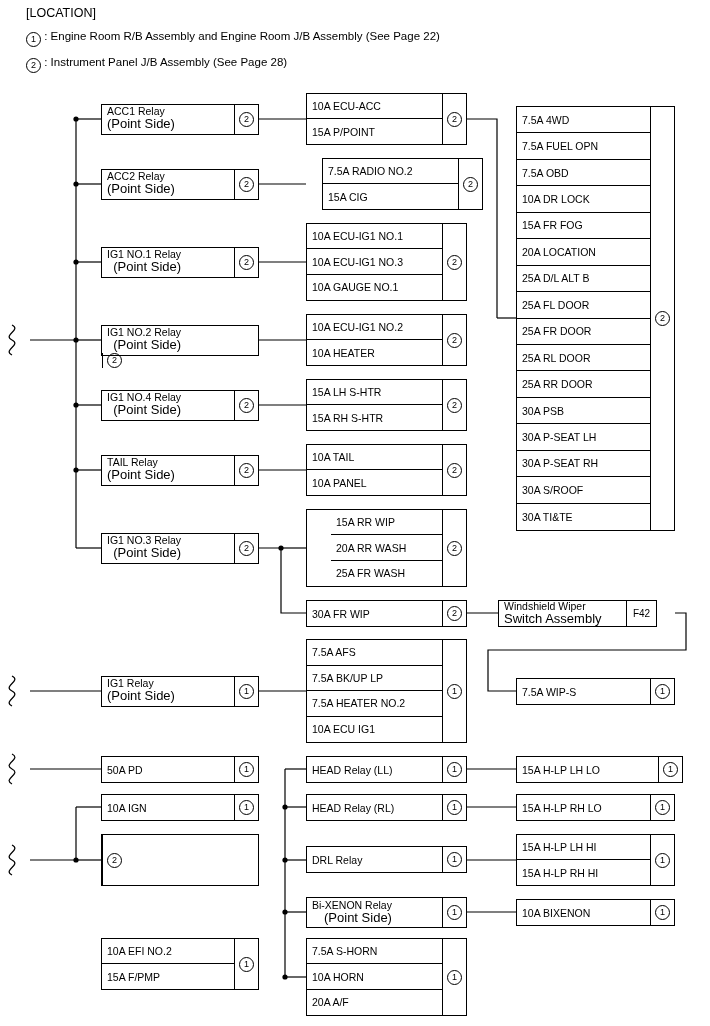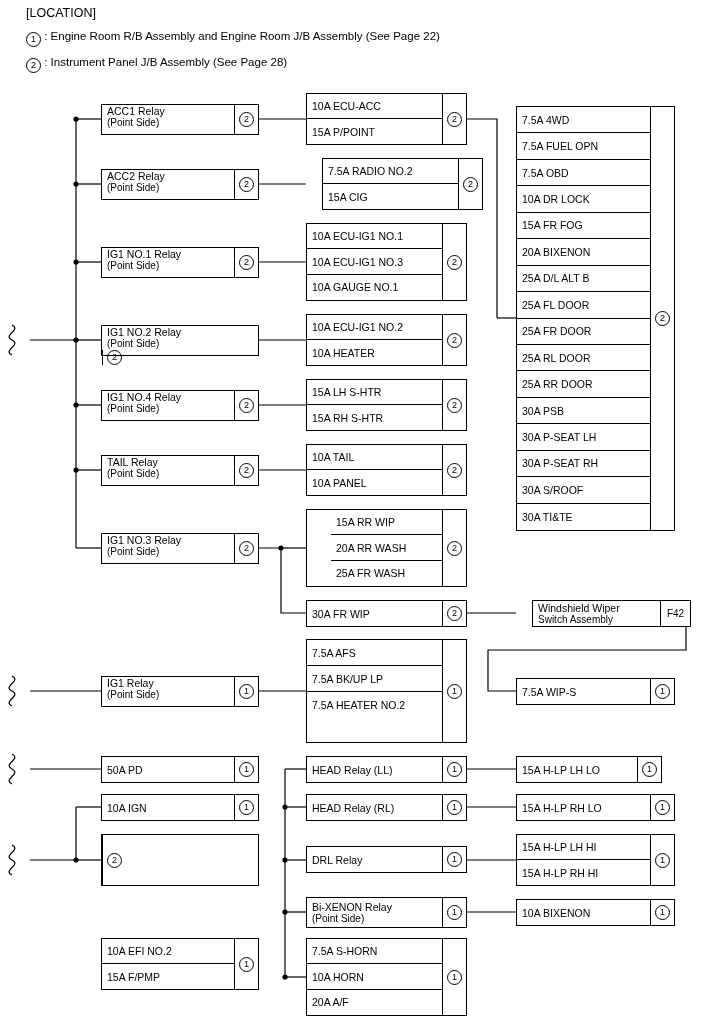--- a/index.html
+++ b/index.html
@@ -33,21 +33,21 @@
     border-bottom:1px solid #000;box-sizing:border-box;
     display:flex;align-items:center;padding-left:5px;
     font-size:10.5px;white-space:nowrap;
   }
   .row:last-child{border-bottom:none;}
   .tagcol{
     width:24px;border-left:1px solid #000;box-sizing:border-box;
     display:flex;align-items:center;justify-content:center;
   }
   .tagcol.wide{width:30px;font-size:10px;}
-  .sub{display:block;font-size:10px;line-height:1.15;}
+  .sub{display:block;font-size:13px;line-height:1.15;text-align:right;}
   .two-line{line-height:1.15;}
 </style>
 </head>
 <body>
 
 <div class="canvas">
 
   <div class="hdr" style="left:26px;top:6px;">[LOCATION]</div>
 
   <div class="legend" style="left:26px;top:30px;">
@@ -299,51 +299,52 @@
     <div class="tagcol">
         <span class="circnum">2</span>
       </div>
   </div>
 
   <div class="box thick" style="left:306px;top:639px;width:161px;height:104px;">
     <div class="rows">
       <div class="row" style="height:26px;">7.5A AFS</div>
       <div class="row" style="height:26px;">7.5A BK/UP LP</div>
       <div class="row" style="height:26px;">7.5A HEATER NO.2</div>
+      <div class="row" style="height:26px;">10A ECU IG1</div>
     </div>
     <div class="tagcol">
         <span class="circnum">1</span>
       </div>
   </div>
 
   <div class="box thick" style="left:516px;top:106px;width:159px;height:425px;">
     <div class="rows">
       <div class="row" style="height:26.5px;">7.5A 4WD</div>
       <div class="row" style="height:26.5px;">7.5A FUEL OPN</div>
       <div class="row" style="height:26.5px;">7.5A OBD</div>
       <div class="row" style="height:26.5px;">10A DR LOCK</div>
       <div class="row" style="height:26.5px;">15A FR FOG</div>
-      <div class="row" style="height:26.5px;">20A BIXENON</div>
+      <div class="row" style="height:26.5px;">20A LOCATION</div>
       <div class="row" style="height:26.5px;">25A D/L ALT B</div>
       <div class="row" style="height:26.5px;">25A FL DOOR</div>
       <div class="row" style="height:26.5px;">25A FR DOOR</div>
       <div class="row" style="height:26.5px;">25A RL DOOR</div>
       <div class="row" style="height:26.5px;">25A RR DOOR</div>
       <div class="row" style="height:26.5px;">30A PSB</div>
       <div class="row" style="height:26.5px;">30A P-SEAT LH</div>
       <div class="row" style="height:26.5px;">30A P-SEAT RH</div>
       <div class="row" style="height:26.5px;">30A S/ROOF</div>
       <div class="row" style="height:26.5px;">30A TI&amp;TE</div>
     </div>
     <div class="tagcol">
         <span class="circnum">2</span>
       </div>
   </div>
 
-  <div class="box thick" style="left:532px;top:600px;width:159px;height:27px;">
+  <div class="box thick" style="left:498px;top:600px;width:159px;height:27px;">
     <div class="rows">
         <div class="row two-line" style="height:25px;">
       <span><span>Windshield Wiper</span><span class="sub">Switch Assembly</span></span>
     </div>
       </div>
     <div class="tagcol wide">F42</div>
   </div>
 
   <div class="box thick" style="left:516px;top:678px;width:159px;height:27px;">
     <div class="rows">
@@ -430,21 +431,21 @@
     <div class="rows">
       <div class="row" style="height:26px;">7.5A S-HORN</div>
       <div class="row" style="height:26px;">10A HORN</div>
       <div class="row" style="height:26px;">20A A/F</div>
     </div>
     <div class="tagcol">
         <span class="circnum">1</span>
       </div>
   </div>
 
-  <div class="box thick" style="left:516px;top:756px;width:146px;height:27px;">
+  <div class="box thick" style="left:516px;top:756px;width:167px;height:27px;">
     <div class="rows">
         <div class="row" style="height:25px;">15A H-LP LH LO</div>
       </div>
     <div class="tagcol">
         <span class="circnum">1</span>
       </div>
   </div>
 
   <div class="box thick" style="left:516px;top:794px;width:159px;height:27px;">
     <div class="rows">

